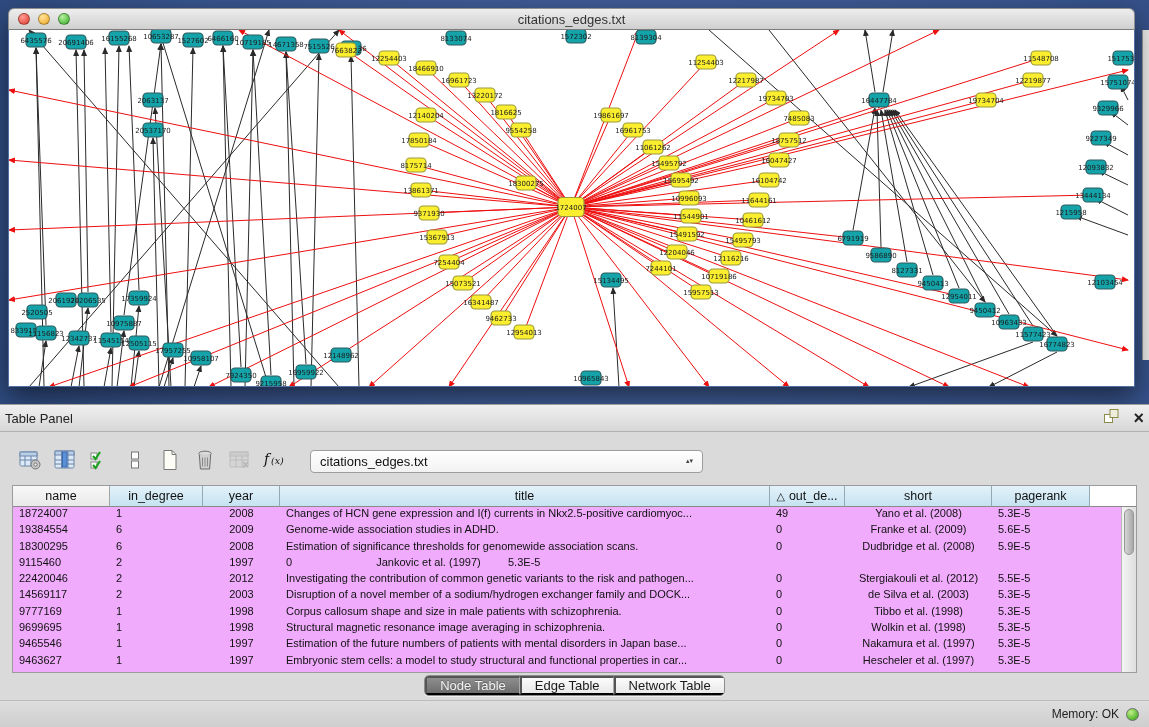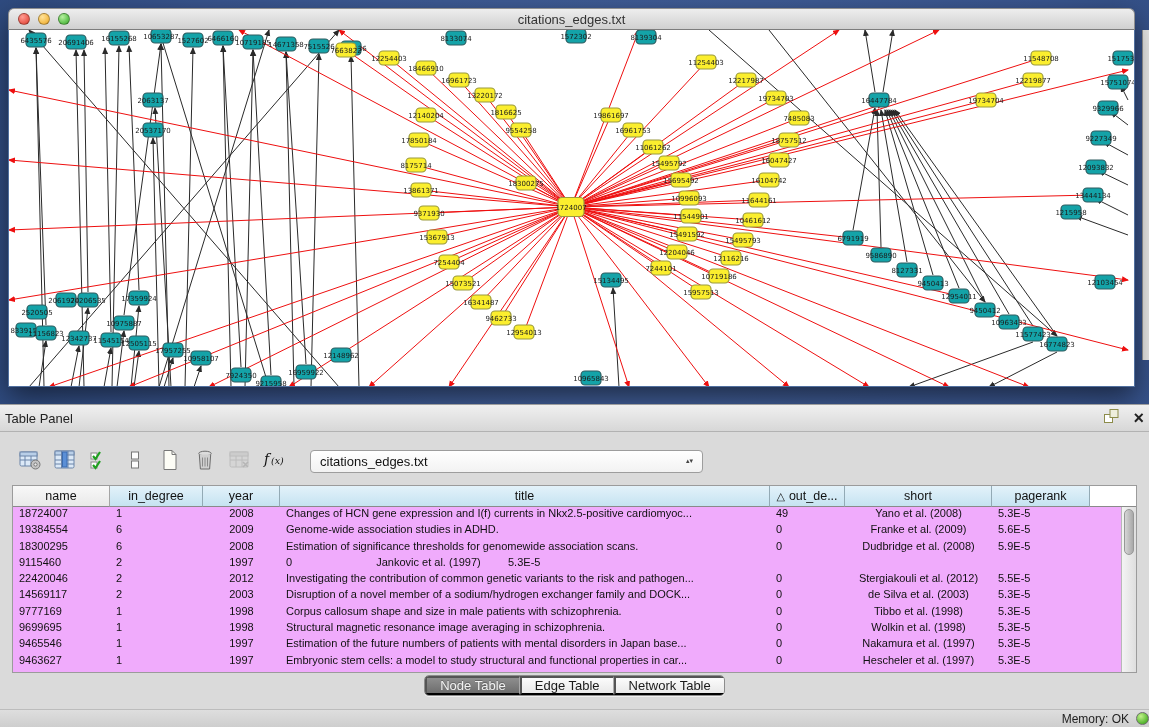--- a/index.html
+++ b/index.html
@@ -45,21 +45,21 @@
   .td { overflow:hidden; white-space:nowrap; padding:0 6px; }
   .td.center { text-align:center; }
   .c0{width:97px;} .c1{width:93px;} .c2{width:77px;} .c3{width:490px;} .c4{width:75px;} .c5{width:147px;} .c6{width:98px;}
   .vscroll { position:absolute; right:0; top:21px; bottom:0; width:15px; background:linear-gradient(90deg,#f4f4f4,#dedede); border-left:1px solid #b8b8b8; }
   .vthumb { margin:2px; height:46px; border-radius:6px; background:linear-gradient(90deg,#d6d6d6,#a8a8a8); border:1px solid #979797; }
   .tabs-row { position:absolute; left:0; right:0; top:270px; display:flex; justify-content:center; }
   .seg { display:flex; border:1px solid #8c8c8c; border-radius:5px; overflow:hidden; background:linear-gradient(#fefefe,#e6e6e6); height:21px; box-shadow:0 1px 0 rgba(255,255,255,.6); }
   .seg-btn { padding:0 13px; font-size:13px; display:flex; align-items:center; color:#1a1a1a; border-right:1px solid #ababab; background:transparent; }
   .seg-btn:last-child { border-right:none; }
   .seg-btn.selected { background:linear-gradient(#8e8e8e,#6d6d6d); color:#f2f2f2; text-shadow:0 -1px 0 rgba(0,0,0,.25); }
-  .status-bar { position:absolute; left:0; right:0; bottom:0; height:18px; border-top:1px solid #bcbcbc; background:linear-gradient(#dedede,#cecece); display:flex; align-items:center; justify-content:flex-end; padding:0 0; }
+  .status-bar { position:absolute; left:0; right:0; bottom:0; height:27px; border-top:1px solid #bcbcbc; background:linear-gradient(#dedede,#cecece); display:flex; align-items:center; justify-content:flex-end; padding:0 10px; }
   .mem-label { font-size:12px; color:#222; }
   .mem-dot { width:13px; height:13px; border-radius:50%; background:radial-gradient(circle at 35% 30%, #c2f28a, #5cba35 65%, #3f9420); border:1px solid #6d6d6d; margin-left:7px; }
 </style>
 </head>
 <body>
 
 <div class="right-sliver"></div>
 
 <div class="graph-window">
   <div class="titlebar">

